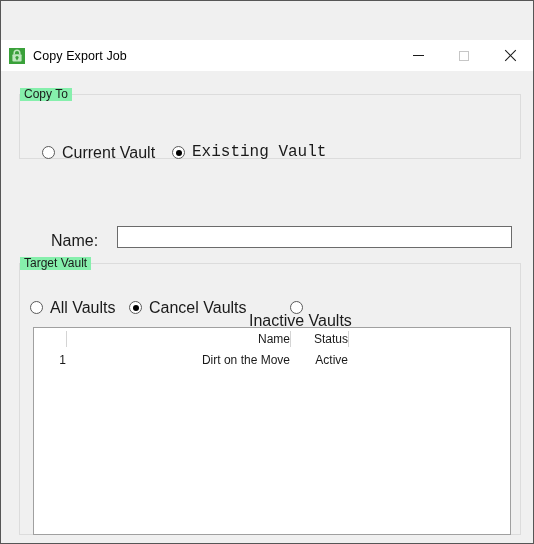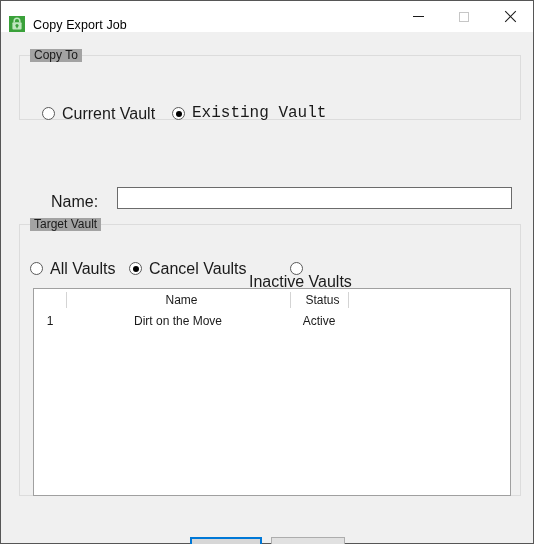--- a/index.html
+++ b/index.html
@@ -26,23 +26,24 @@
     background: #f0f0f0;
     display: flex;
     flex-direction: column;
   }
 
   
   .titlebar {
     height: 31px;
     background: #ffffff;
     display: flex;
-    align-items: flex-end;
+    align-items: center;
     flex: 0 0 auto;
     position: relative;
+    margin-top: 39px;
   }
   .title-icon {
     width: 16px;
     height: 16px;
     margin-left: 8px;
     margin-right: 8px;
     flex: 0 0 auto;
     display: block;
   }
   .title-text {
@@ -109,22 +110,22 @@
   
   .groupbox {
     position: absolute;
     border: 1px solid #dcdcdc;
     box-sizing: border-box;
     background: transparent;
   }
   .gb-label {
     position: absolute;
     top: -7px;
-    left: 10px;
-    background: #a3a3a3;
+    left: 0;
+    background: #86efac;
     padding: 0 4px;
     font-size: 12px;
     color: #1a1a1a;
     white-space: nowrap;
     line-height: 13px;
   }
 
   #gb-copy-to  { left: 16px;  top: 23px;  width: 502px; height: 65px; }
   #gb-new-job  { left: 16px;  top: 105px; width: 502px; height: 72px; }
   #gb-target   { left: 16px;  top: 192px; width: 502px; height: 272px; }
@@ -203,21 +204,21 @@
     overflow: hidden;
   }
   .grid-table {
     width: 100%;
     border-collapse: collapse;
     table-layout: fixed;
     font-size: 12px;
   }
   .grid-table th,
   .grid-table td {
-    text-align: center;
+    text-align: right;
     font-weight: normal;
     padding: 0;
     vertical-align: middle;
     color: #1a1a1a;
   }
   .grid-table thead th {
     height: 21px;
     background: #ffffff;
     border-bottom: 1px solid #ffffff;
   }

